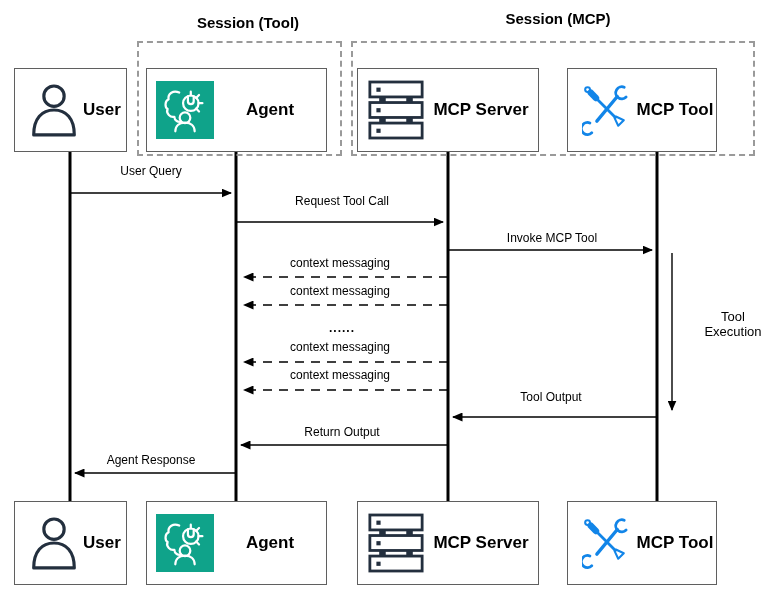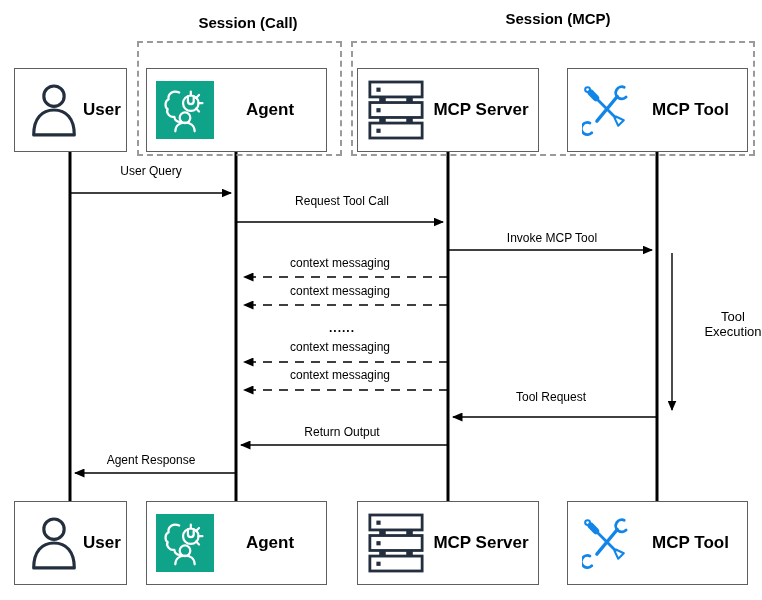--- a/index.html
+++ b/index.html
@@ -36,21 +36,21 @@
     border: 1px solid #5f5f5f;
     background: #ffffff;
     display: flex; align-items: center;
     height: 84px;
   }
   .row-top { top: 68px; }
   .row-bottom { top: 501px; }
   .col-user   { left: 14px;  width: 113px; padding-left: 15px; }
   .col-agent  { left: 146px; width: 181px; padding-left: 9px; }
   .col-server { left: 357px; width: 182px; padding-left: 10px; }
-  .col-tool   { left: 567px; width: 181px; padding-left: 14px; }
+  .col-tool   { left: 567px; width: 150px; padding-left: 14px; }
 
   .icon { display: flex; align-items: center; justify-content: center; flex: 0 0 auto; }
   .actor-label {
     flex: 1 1 auto; text-align: center;
     font-size: 17px; font-weight: 700; white-space: nowrap;
   }
 
   .msg {
     position: absolute;
     transform: translateX(-50%);
@@ -95,21 +95,21 @@
     <line x1="448" y1="277" x2="244" y2="277" stroke="#000" stroke-width="1.4" stroke-dasharray="9,7" marker-end="url(#ah)"></line>
     <line x1="448" y1="305" x2="244" y2="305" stroke="#000" stroke-width="1.4" stroke-dasharray="9,7" marker-end="url(#ah)"></line>
     <line x1="448" y1="362" x2="244" y2="362" stroke="#000" stroke-width="1.4" stroke-dasharray="9,7" marker-end="url(#ah)"></line>
     <line x1="448" y1="390" x2="244" y2="390" stroke="#000" stroke-width="1.4" stroke-dasharray="9,7" marker-end="url(#ah)"></line>
 
     <line x1="672" y1="253" x2="672" y2="410" stroke="#000" stroke-width="1.4" marker-end="url(#ah)"></line>
   </svg>
 
   <div class="session-box session-agent"></div>
   <div class="session-box session-mcp"></div>
-  <div class="session-title t-agent">Session (Call)</div>
+  <div class="session-title t-agent">Session (Tool)</div>
   <div class="session-title t-mcp">Session (MCP)</div>
 
   <div class="actor row-top col-user">
     <span class="icon">
       <svg width="48" height="54" viewBox="0 0 52 58">
         <g stroke="#232f3e" stroke-width="3.4" fill="none" stroke-linejoin="round">
           <circle cx="26" cy="14" r="11"></circle>
           <path d="M4 56 C4 38 13 29 26 29 C39 29 48 38 48 56 Z"></path>
         </g>
       </svg>
@@ -248,19 +248,19 @@
   </div>
 
   <div class="msg" style="left:151px; top:165px;">User Query</div>
   <div class="msg" style="left:342px; top:195px;">Request Tool Call</div>
   <div class="msg" style="left:552px; top:224px;margin-top:8px;">Invoke MCP Tool</div>
   <div class="msg" style="left:340px; top:257px;">context messaging</div>
   <div class="msg" style="left:340px; top:285px;">context messaging</div>
   <div class="msg dots" style="left:342px; top:322px;">......</div>
   <div class="msg" style="left:340px; top:341px;">context messaging</div>
   <div class="msg" style="left:340px; top:369px;">context messaging</div>
-  <div class="msg" style="left:551px; top:391px;">Tool Request</div>
+  <div class="msg" style="left:551px; top:391px;">Tool Output</div>
   <div class="msg" style="left:342px; top:426px;">Return Output</div>
   <div class="msg" style="left:151px; top:454px;">Agent Response</div>
 
   <div class="exec-label">Tool Execution</div>
 
 </div>
 
 </body></html>

